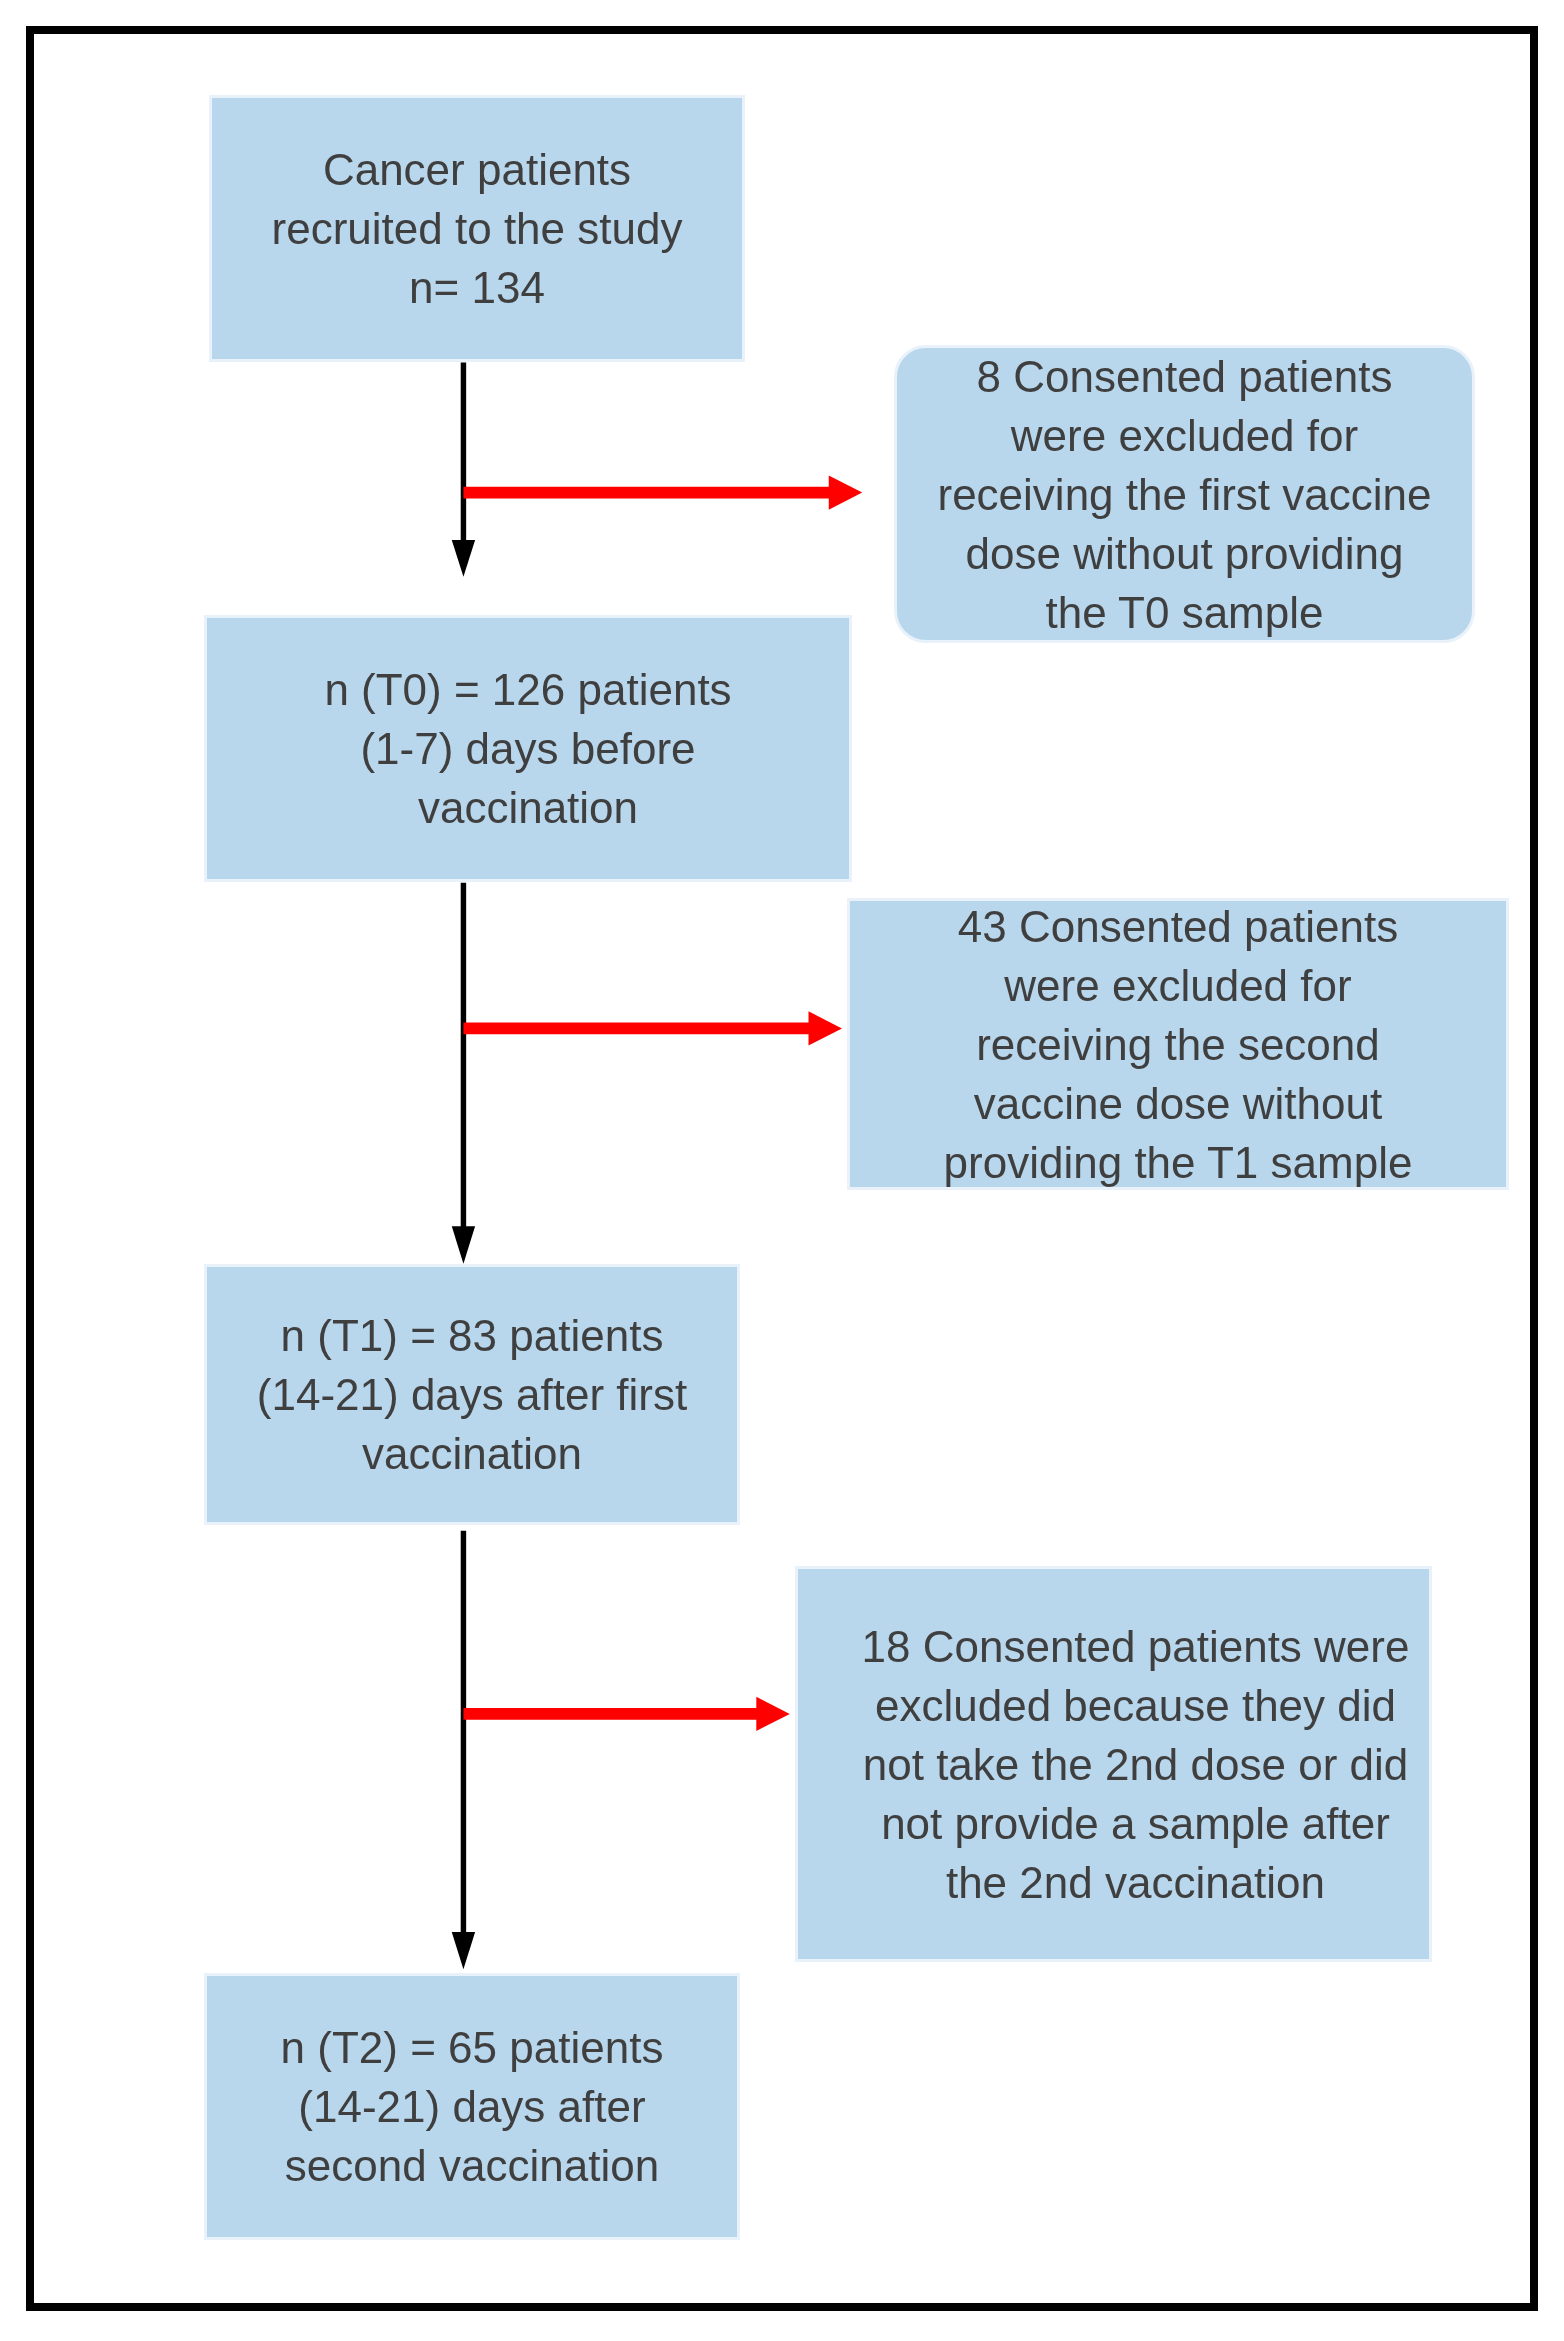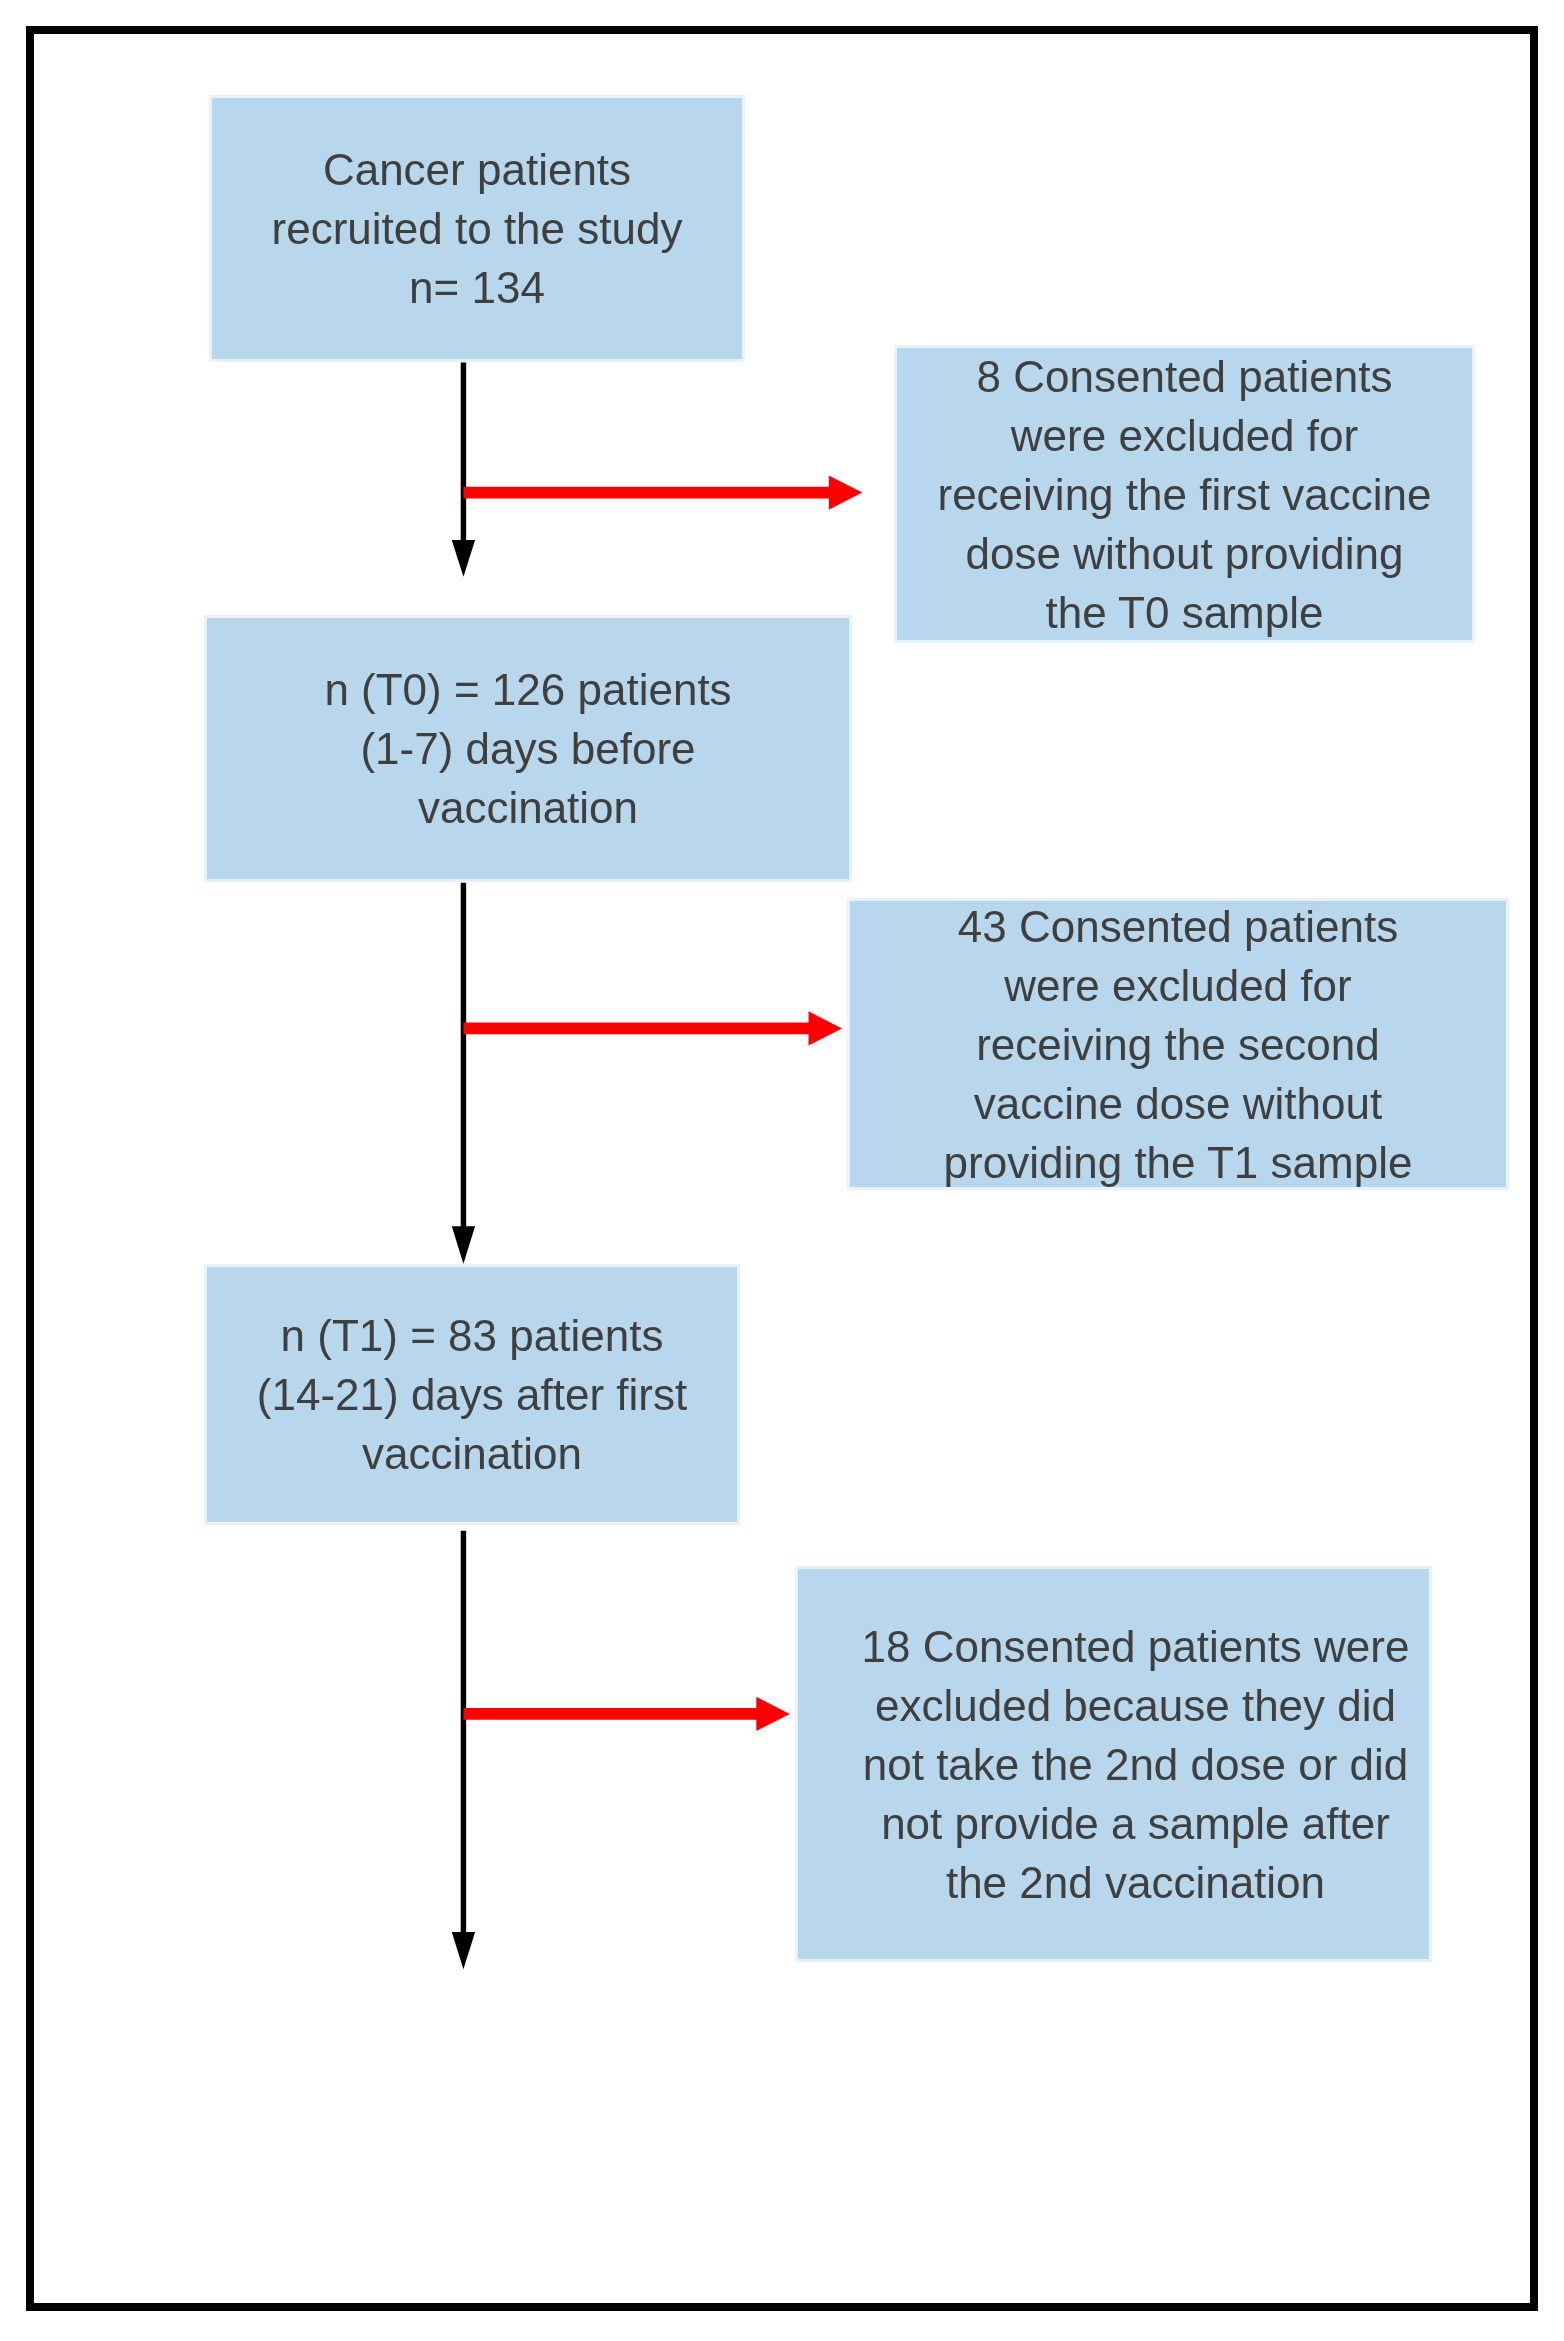--- a/index.html
+++ b/index.html
@@ -59,22 +59,27 @@
 (1-7) days before
 vaccination</div>
   </div>
 
   <div class="flowbox" style="left:204px; top:1264px; width:536px; height:261px;">
     <div class="btxt">n (T1) = 83 patients
 (14-21) days after first
 vaccination</div>
   </div>
 
+  <div class="flowbox" style="left:204px; top:1973px; width:536px; height:267px;">
+    <div class="btxt">n (T2) = 65 patients
+(14-21) days after
+second vaccination</div>
+  </div>
 
-  <div class="flowbox" style="left:894px; top:345px; width:581px; height:298px;">
+  <div class="flowbox" style="left:894px; top:345px; width:581px; height:298px;border-radius:32px;">
     <div class="btxt">8 Consented patients
 were excluded for
 receiving the first vaccine
 dose without providing
 the T0 sample</div>
   </div>
 
   <div class="flowbox" style="left:847px; top:898px; width:662px; height:292px;">
     <div class="btxt">43 Consented patients
 were excluded for

